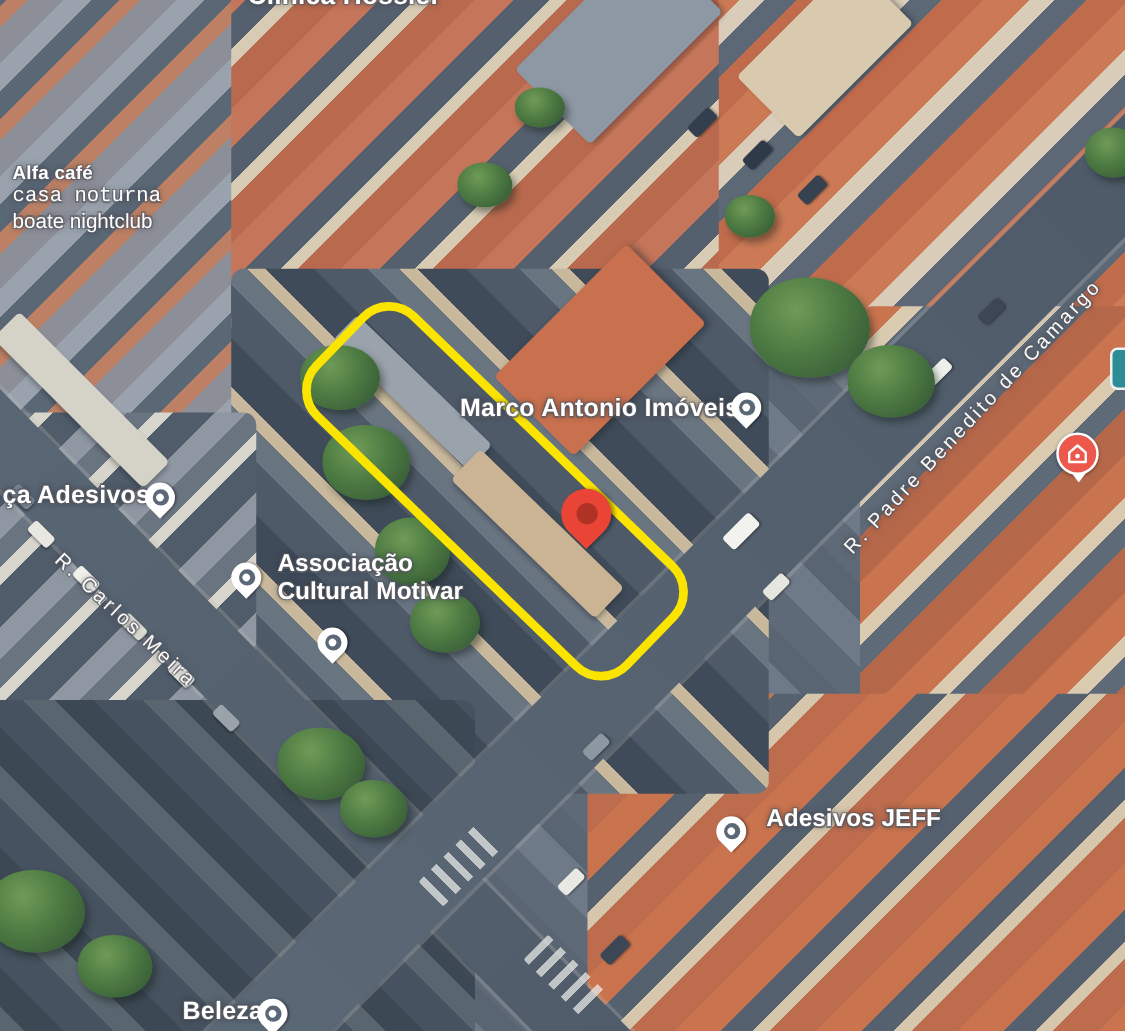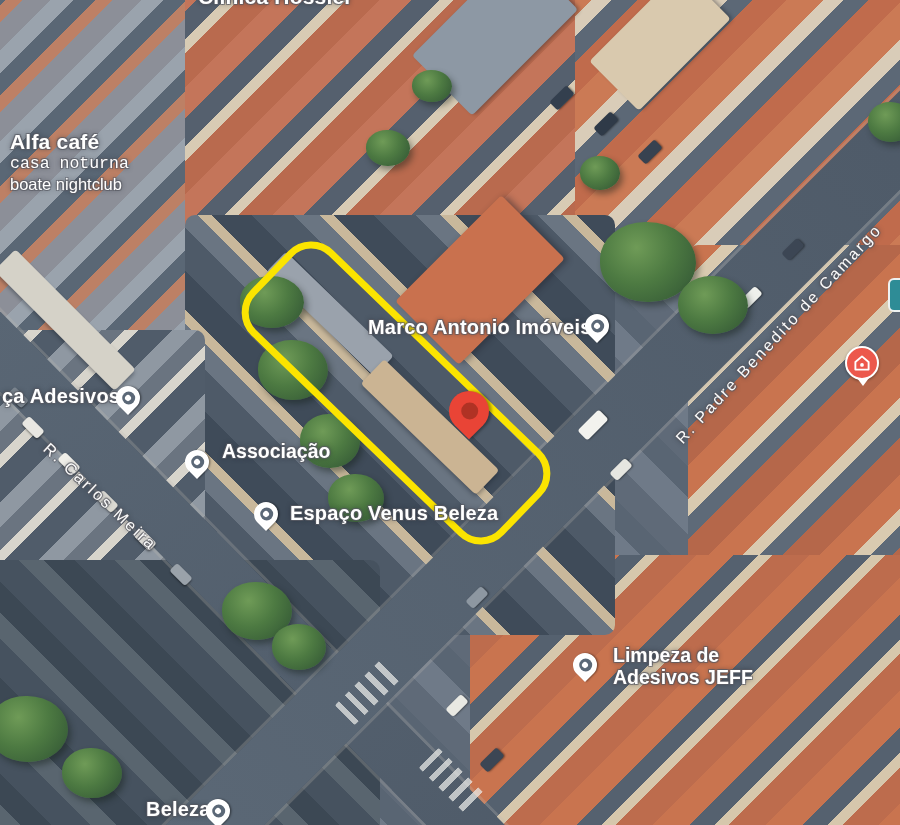--- a/index.html
+++ b/index.html
@@ -151,53 +151,52 @@
   <div class="tree" style="left:868px;top:102px;width:46px;height:40px;"></div>
 
   <div class="highlight-rect"></div>
 
   <div class="lbl street" style="left:100px;top:497px;transform:translate(-50%,-50%) rotate(43deg);">R. Carlos Meira</div>
   <div class="lbl street" style="left:779px;top:334px;transform:translate(-50%,-50%) rotate(-47deg);">R. Padre Benedito de Camargo</div>
 
   <div class="lbl poi-name" style="left:198px;top:-15px;font-size:21px;">Clínica Hossler</div>
 
   <div style="left:10px;top:130px;">
-    <div class="lbl poi-name" style="position:static;font-size:21px;">Alfa café</div>
+    <div class="lbl poi-name" style="position:static;font-size:15px;">Alfa café</div>
     <div class="lbl poi-sub" style="position:static;font-family:Liberation Mono, monospace;">casa noturna</div>
     <div class="lbl poi-sub" style="position:static;">boate nightclub</div>
   </div>
 
   <div class="lbl poi-name" style="left:368px;top:316px;">Marco Antonio Imóveis</div>
   <div class="poi-pin" style="left:585px;top:314px;">
     <div class="hole"></div>
     <div class="dot"></div>
   </div>
 
   <div class="lbl poi-name" style="left:2px;top:385px;">ça Adesivos</div>
   <div class="poi-pin" style="left:116px;top:386px;">
     <div class="hole"></div>
     <div class="dot"></div>
   </div>
 
   <div style="left:222px;top:440px;">
     <div class="lbl two-line" style="position:static;">Associação</div>
+    <div class="lbl two-line" style="position:static;">Cultural Motivar</div>
   </div>
   <div class="poi-pin" style="left:185px;top:450px;">
     <div class="hole"></div>
     <div class="dot"></div>
   </div>
 
-  <div class="lbl poi-name" style="left:290px;top:502px;">Espaço Venus Beleza</div>
   <div class="poi-pin" style="left:254px;top:502px;">
     <div class="hole"></div>
     <div class="dot"></div>
   </div>
 
   <div style="left:613px;top:644px;">
-    <div class="lbl two-line" style="position:static;">Limpeza de</div>
     <div class="lbl two-line" style="position:static;">Adesivos JEFF</div>
   </div>
   <div class="poi-pin" style="left:573px;top:653px;">
     <div class="hole"></div>
     <div class="dot"></div>
   </div>
 
   <div class="lbl poi-name" style="left:146px;top:798px;">Beleza</div>
   <div class="poi-pin" style="left:206px;top:799px;">
     <div class="hole"></div>

